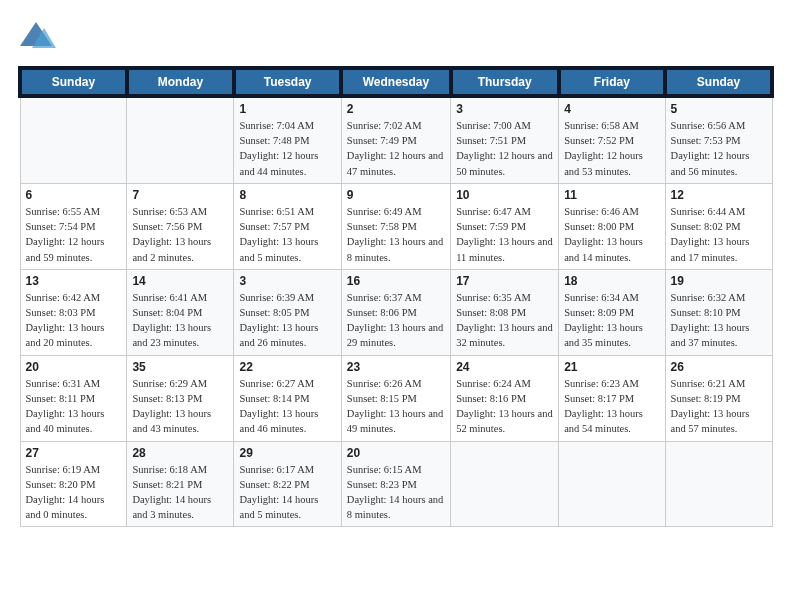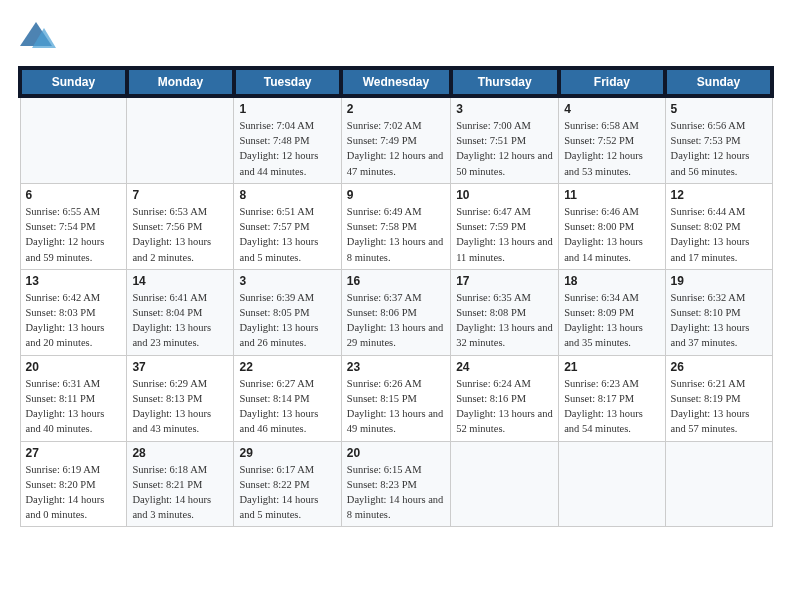--- a/index.html
+++ b/index.html
@@ -218,21 +218,21 @@
             <span class="day-num">19</span>
             <div class="day-info">Sunrise: 6:32 AM<br>Sunset: 8:10 PM<br>Daylight: 13 hours and 37 minutes.</div>
           </td>
         </tr>
         <tr>
           <td>
             <span class="day-num">20</span>
             <div class="day-info">Sunrise: 6:31 AM<br>Sunset: 8:11 PM<br>Daylight: 13 hours and 40 minutes.</div>
           </td>
           <td>
-            <span class="day-num">37</span>
+            <span class="day-num">35</span>
             <div class="day-info">Sunrise: 6:29 AM<br>Sunset: 8:13 PM<br>Daylight: 13 hours and 43 minutes.</div>
           </td>
           <td>
             <span class="day-num">22</span>
             <div class="day-info">Sunrise: 6:27 AM<br>Sunset: 8:14 PM<br>Daylight: 13 hours and 46 minutes.</div>
           </td>
           <td>
             <span class="day-num">23</span>
             <div class="day-info">Sunrise: 6:26 AM<br>Sunset: 8:15 PM<br>Daylight: 13 hours and 49 minutes.</div>
           </td>

